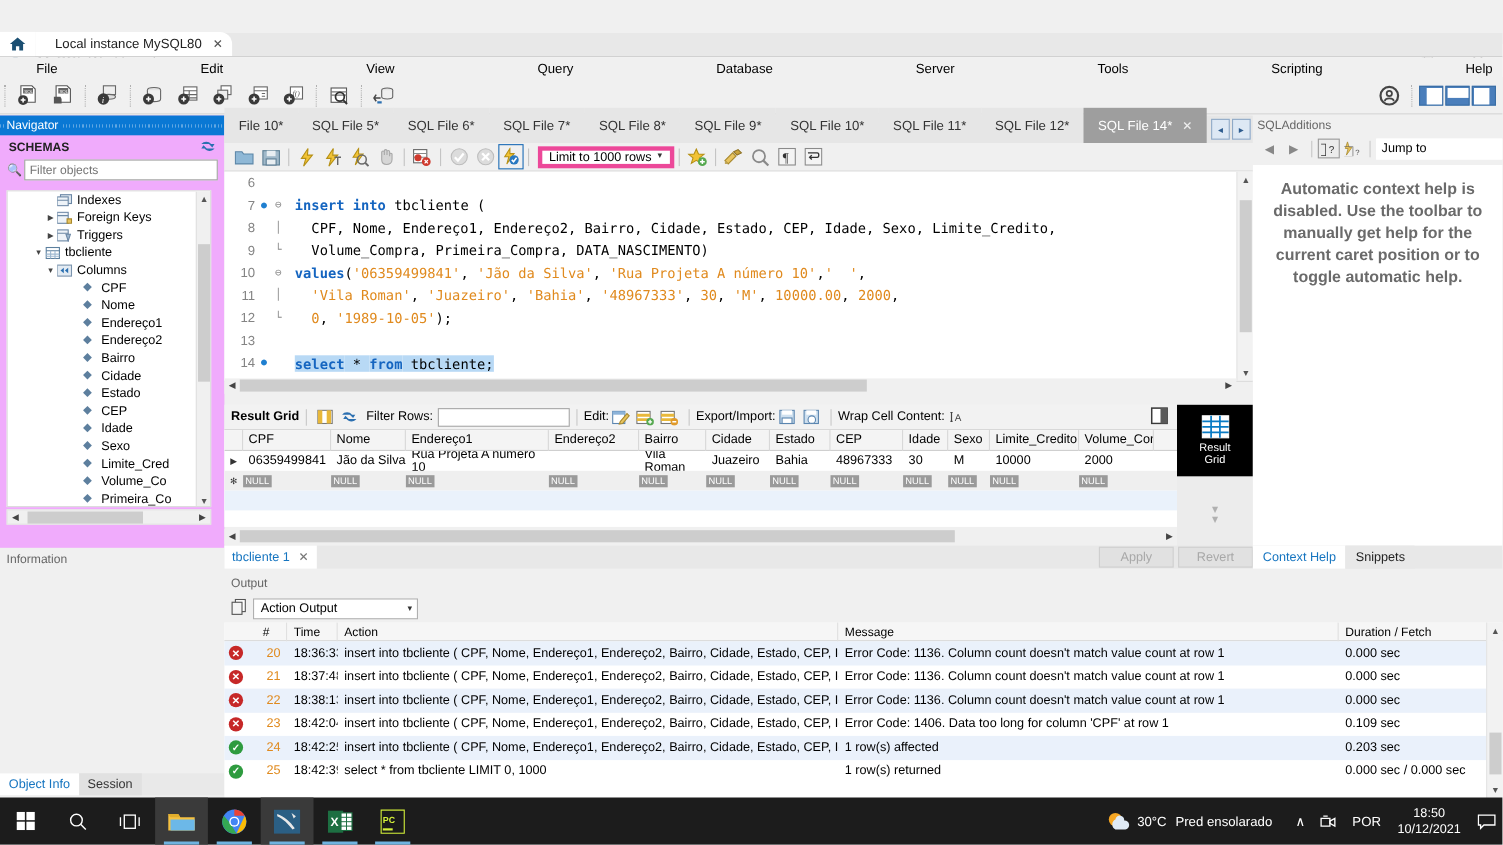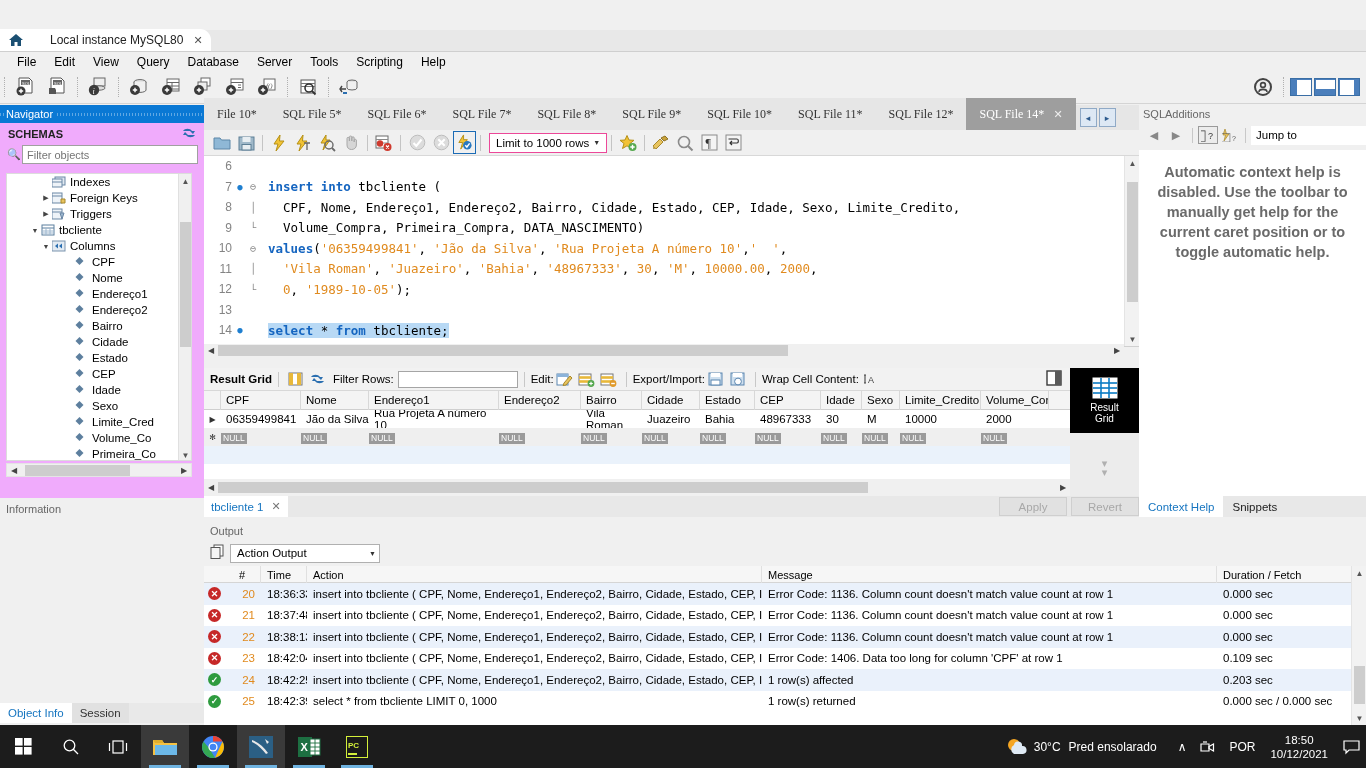--- a/index.html
+++ b/index.html
@@ -43,21 +43,22 @@
     height: 22px; background: #fff; display: flex; align-items: center;
     padding: 0 8px 0 18px; font-size: 12px; color: #222;
     border-top-right-radius: 11px; position: relative;
   }
   .inst-tab .tclose { margin-left: 10px; color: #555; font-size: 11px; }
 
   
   .menubar {
     position: absolute; top: 52px; left: 0; width: 1366px; height: 19px;
     background: #f0f0f0; display: flex; align-items: center;
-    padding-left: 8px;
+    padding-left: 24px;
+    justify-content: space-between;
   }
   .menubar .mi {
     padding: 2px 9px; font-size: 12px; color: #000;
   }
 
   
   .maintoolbar {
     position: absolute; top: 71px; left: 0; width: 1366px; height: 33px;
     background: #f0f0f0; border-bottom: 1px solid #d4d4d4;
     display: flex; align-items: center;
@@ -154,21 +155,21 @@
     display: flex; align-items: flex-end; background: #e9e9e9;
   }
 
   
   .sqltabs {
     position: absolute; top: 105px; left: 204px; width: 935px; height: 25px;
     background: #e6e6e6; display: flex; align-items: flex-end;
   }
   .sqltab {
     height: 25px; padding: 16px 13px; font-size: 12px; color: #333;
-    display: flex; align-items: center; background: #e6e6e6; font-family: Liberation Serif, serif;
+    display: flex; align-items: center; background: #e6e6e6;
   }
   .sqltab.active {
     background: #9e9e9e; color: #ffffff;
   }
   .sqltab .tx { margin-left: 9px; font-size: 11px; color: #666; }
   .sqltab.active .tx { color: #eee; }
   .tabnav {
     margin-left: 4px; display: flex; align-items: center; height: 25px;
   }
   .tabnav .nb {
@@ -178,21 +179,21 @@
   }
 
   .editortoolbar {
     position: absolute; top: 130px; left: 204px; width: 935px; height: 26px;
     background: #f0f0f0; border-bottom: 1px solid #d8d8d8;
     display: flex; align-items: center; padding-left: 6px;
   }
   .et-icon { width: 24px; height: 22px; display: flex; align-items: center; justify-content: center; }
   .et-sep { width: 0; border-left: 1px solid #c4c4c4; height: 16px; margin: 0 4px; }
   .limit-combo {
-    height: 20px; border: 1px solid #ec4899; background: #fff; display: flex;
+    height: 20px; border: 4px solid #ec4899; background: #fff; display: flex;
     align-items: center; font-size: 11.5px; padding: 0 2px 0 6px; margin-left: 4px;
     color: #000;
   }
   .limit-combo .arw { width: 15px; text-align: center; font-size: 7px; color: #333; }
 
   .codearea {
     position: absolute; top: 156px; left: 204px; width: 935px; height: 191px;
     background: #fff; border-bottom: 1px solid #d0d0d0; overflow: hidden;
   }
   .codelines {

